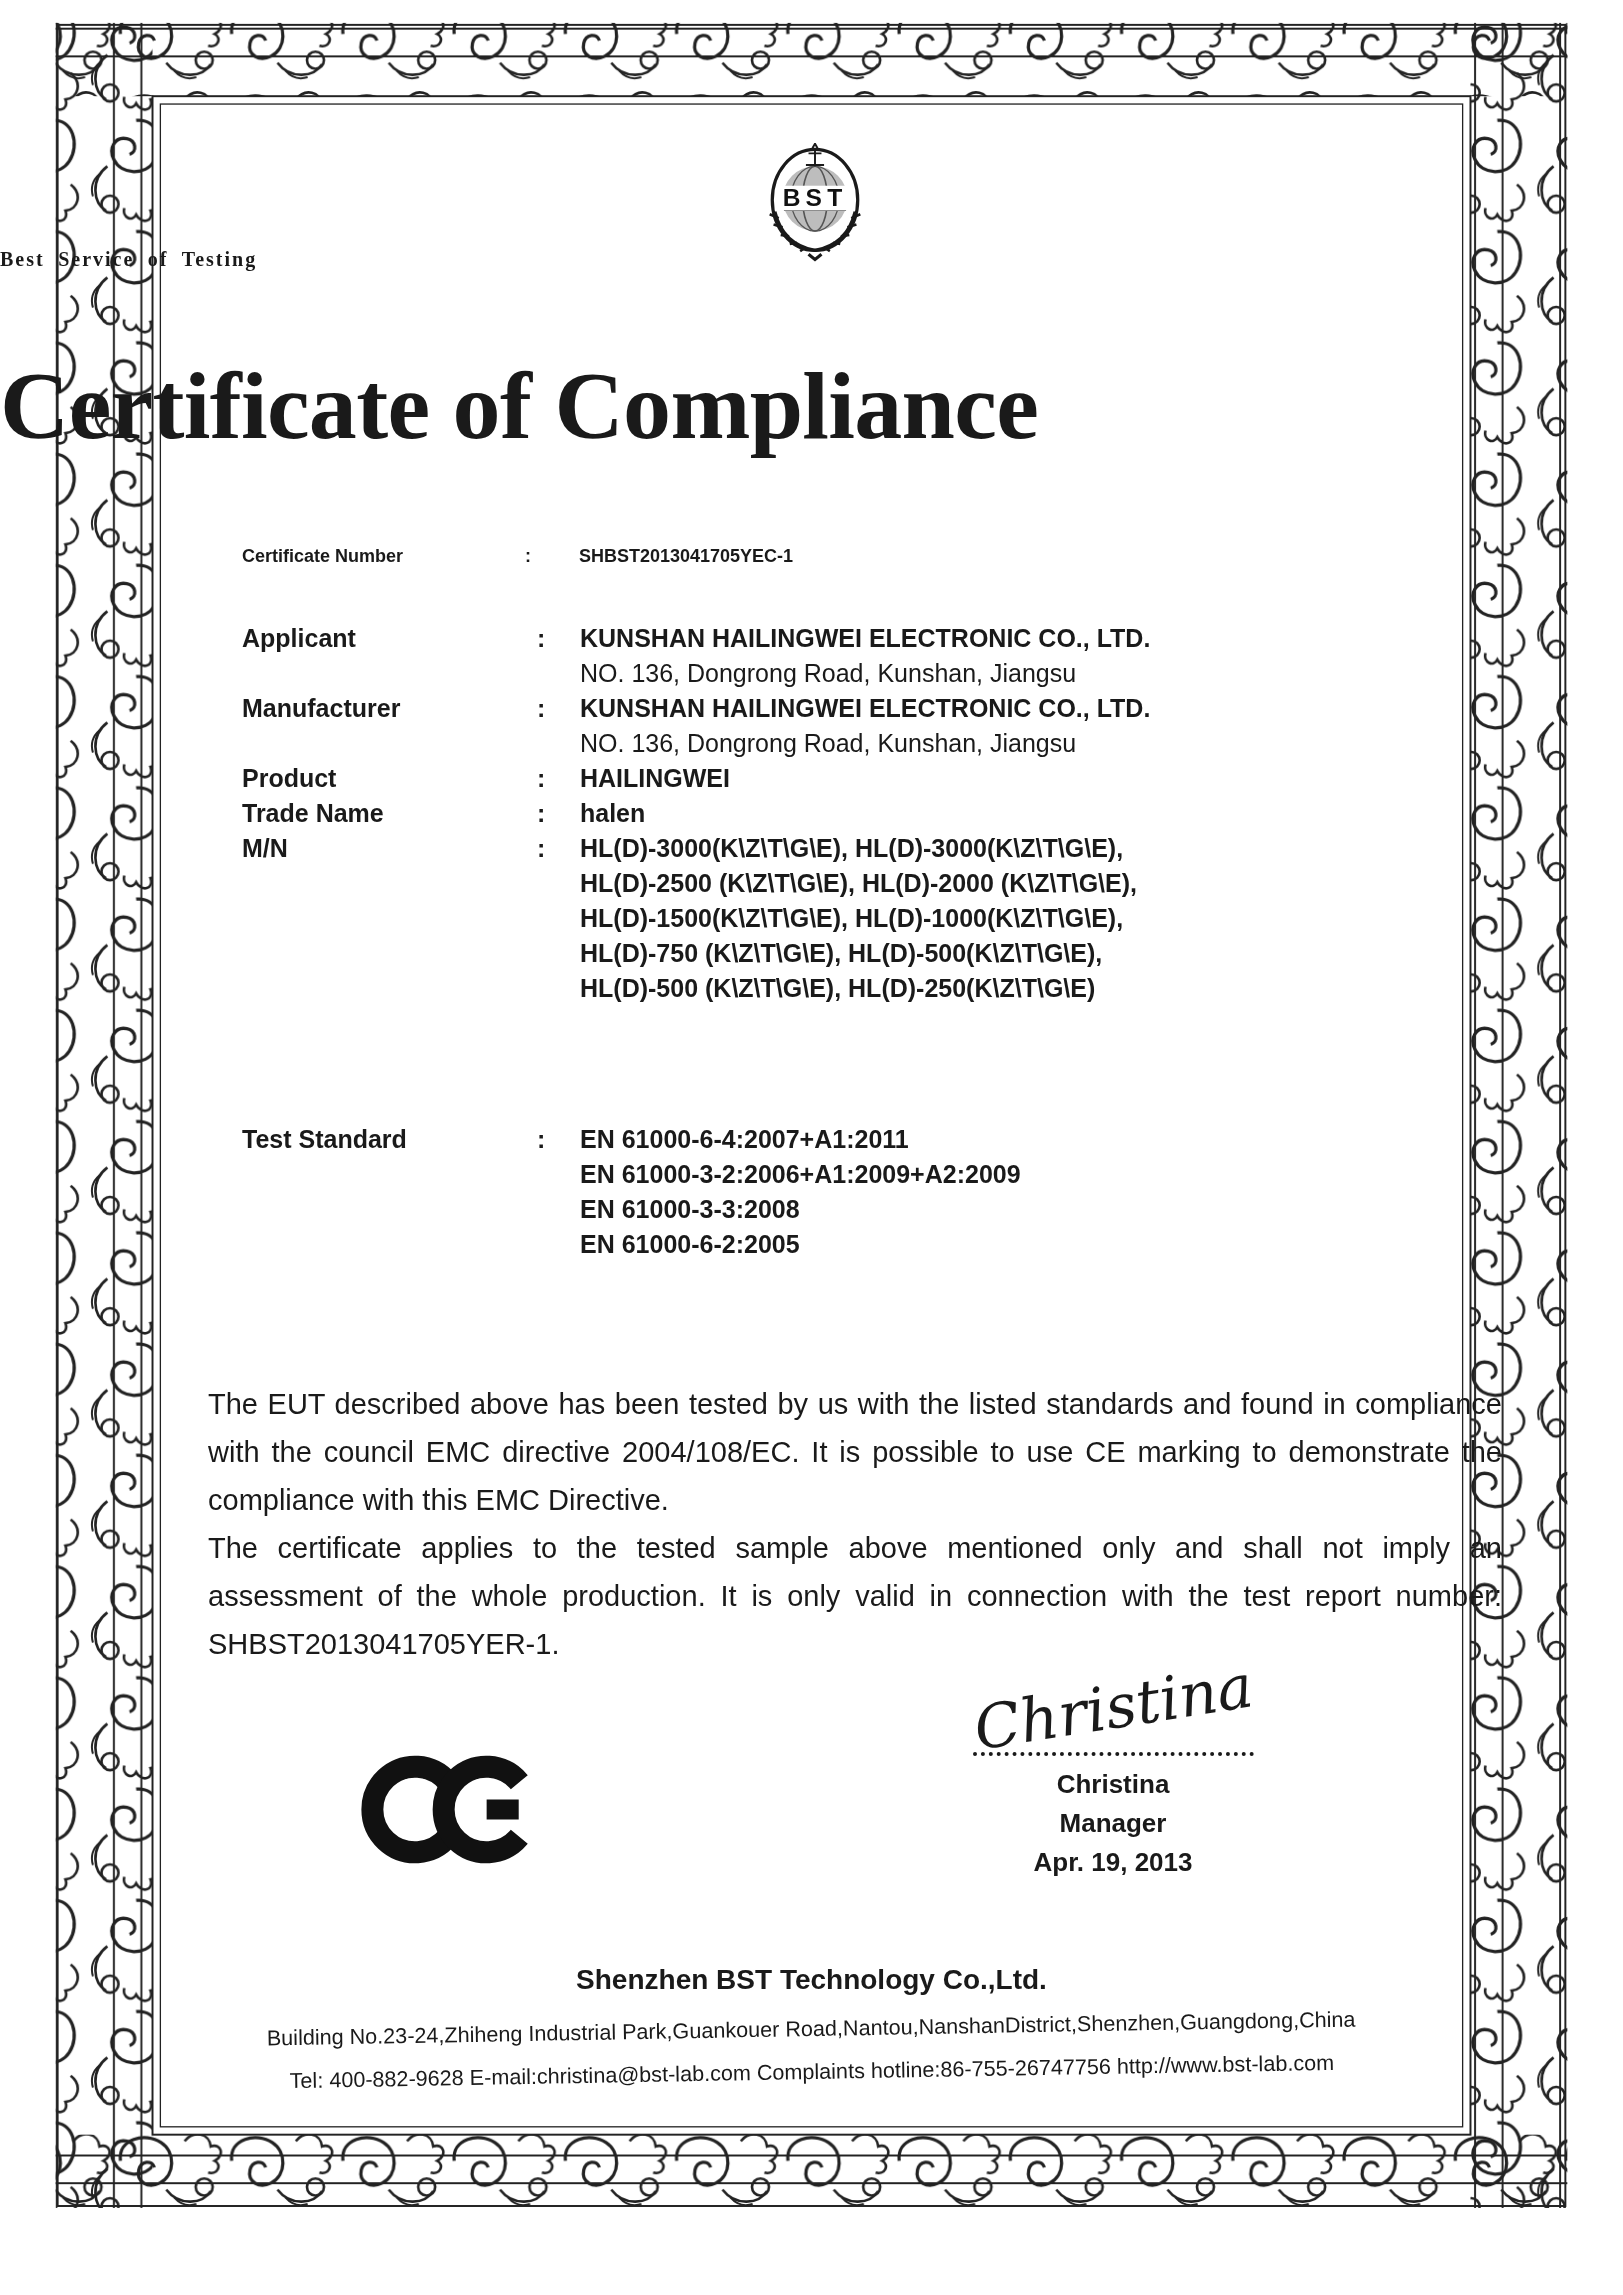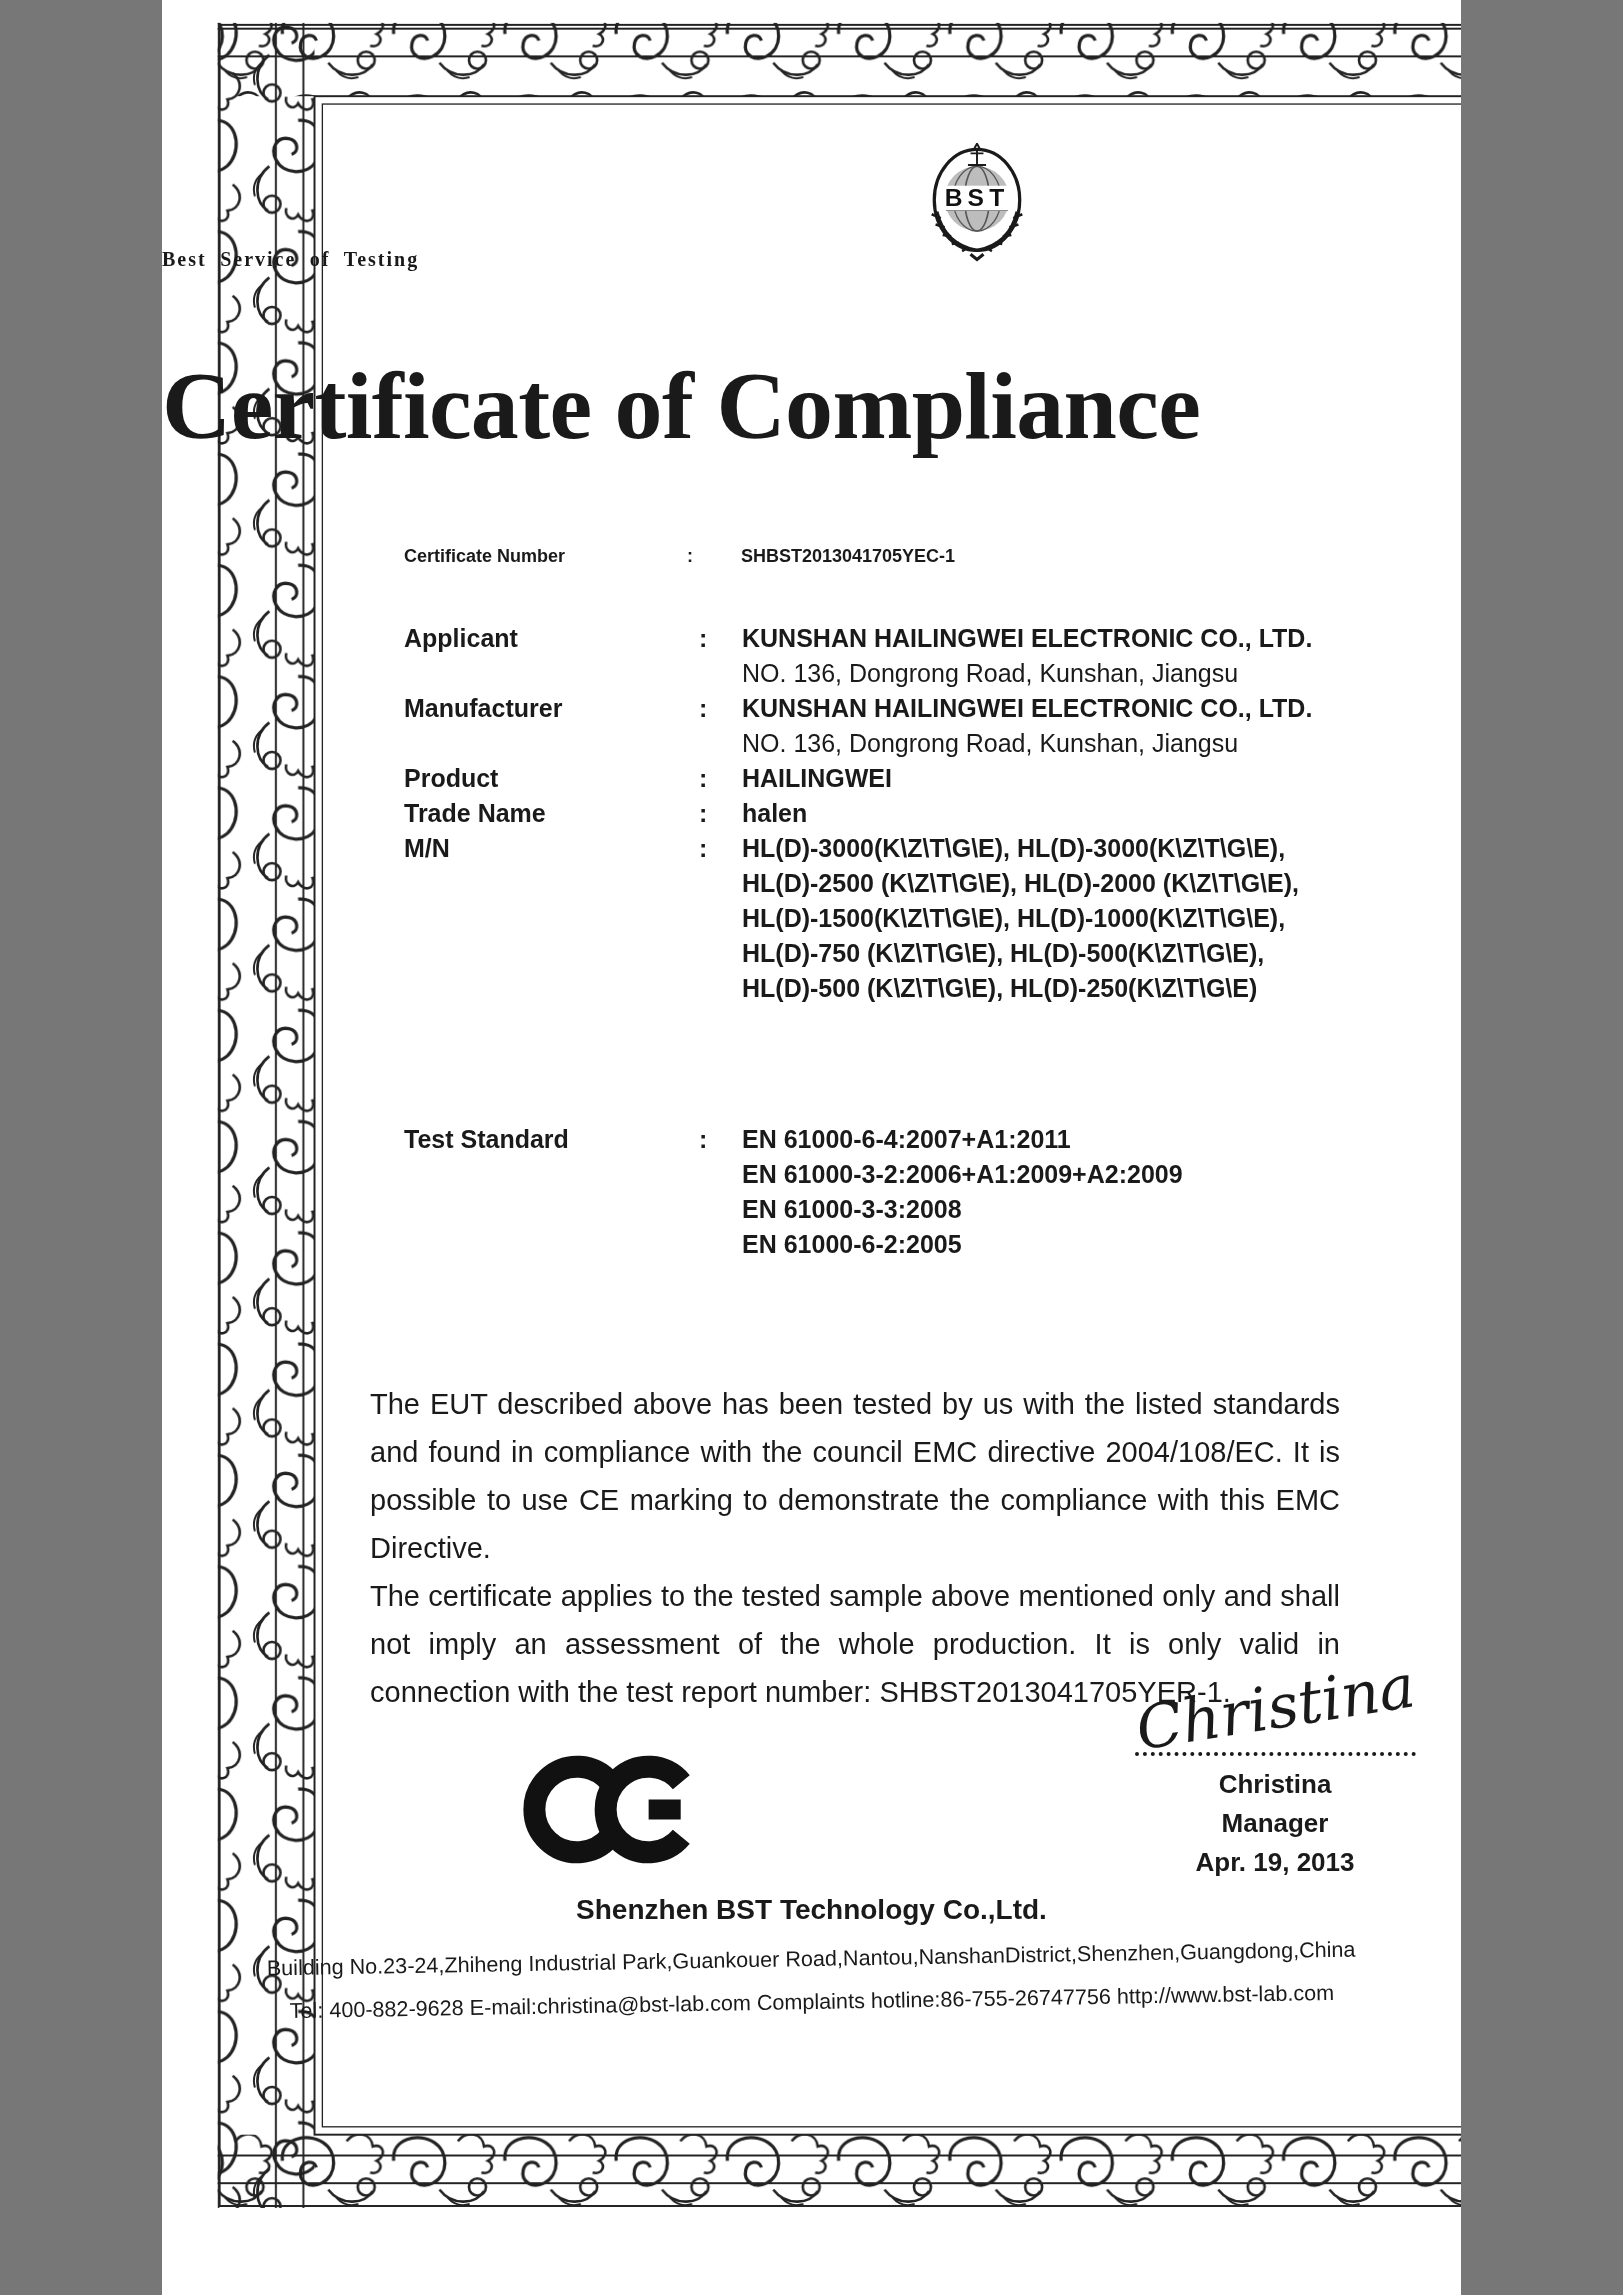--- a/index.html
+++ b/index.html
@@ -1,17 +1,17 @@
 <!DOCTYPE html>
 <html style="font-size:10.5px"><head>
 <meta charset="utf-8">
 <style>
   html,body{margin:0;padding:0;background:#777;}
   .page{
-    position:relative;width:1299px;height:2295px;background:#ffffff;
+    position:relative;width:1623px;height:2295px;background:#ffffff;
     font-family:"Liberation Sans",sans-serif;color:#1a1a1a;overflow:hidden;
     margin:0 auto;
   }
   .abs{position:absolute;}
   .border-svg{position:absolute;left:0;top:0;}
 
   
   .logo-wrap{left:755px;top:143px;width:120px;height:123px;}
   .tagline{left:0;right:0;top:248px;text-align:left;
     font-family:"Liberation Serif",serif;font-weight:bold;font-size:20px;
@@ -45,21 +45,21 @@
   .ce{left:353px;top:1749px;width:196px;height:124px;}
 
   
   .sig{left:943px;top:1668px;width:340px;text-align:center;}
   .sig-script{display:inline-block;font-family:"DejaVu Serif",serif;font-style:italic;
     font-size:60px;transform:rotate(-9deg);line-height:79px;}
   .sig-line{margin:3.9px auto 9.2px auto;width:281px;border-bottom:4.6px dotted #1a1a1a;height:1.3px;}
   .sig-name,.sig-role,.sig-date{font-size:26px;font-weight:bold;line-height:39px;}
 
   
-  .footer{left:0;right:0;top:1891px;text-align:center;}
+  .footer{left:0;right:0;top:1961px;text-align:center;}
   .f-company{font-size:28px;font-weight:bold;line-height:37px;}
   .f-tilt{transform:rotate(-1deg);transform-origin:50% 50%;}
   .f-address{margin-top:15.7px;font-size:21.6px;line-height:29px;}
   .f-contact{margin-top:14.4px;font-size:21.6px;line-height:29px;}
 </style>
 </head>
 <body>
 
 <div class="page">
 

